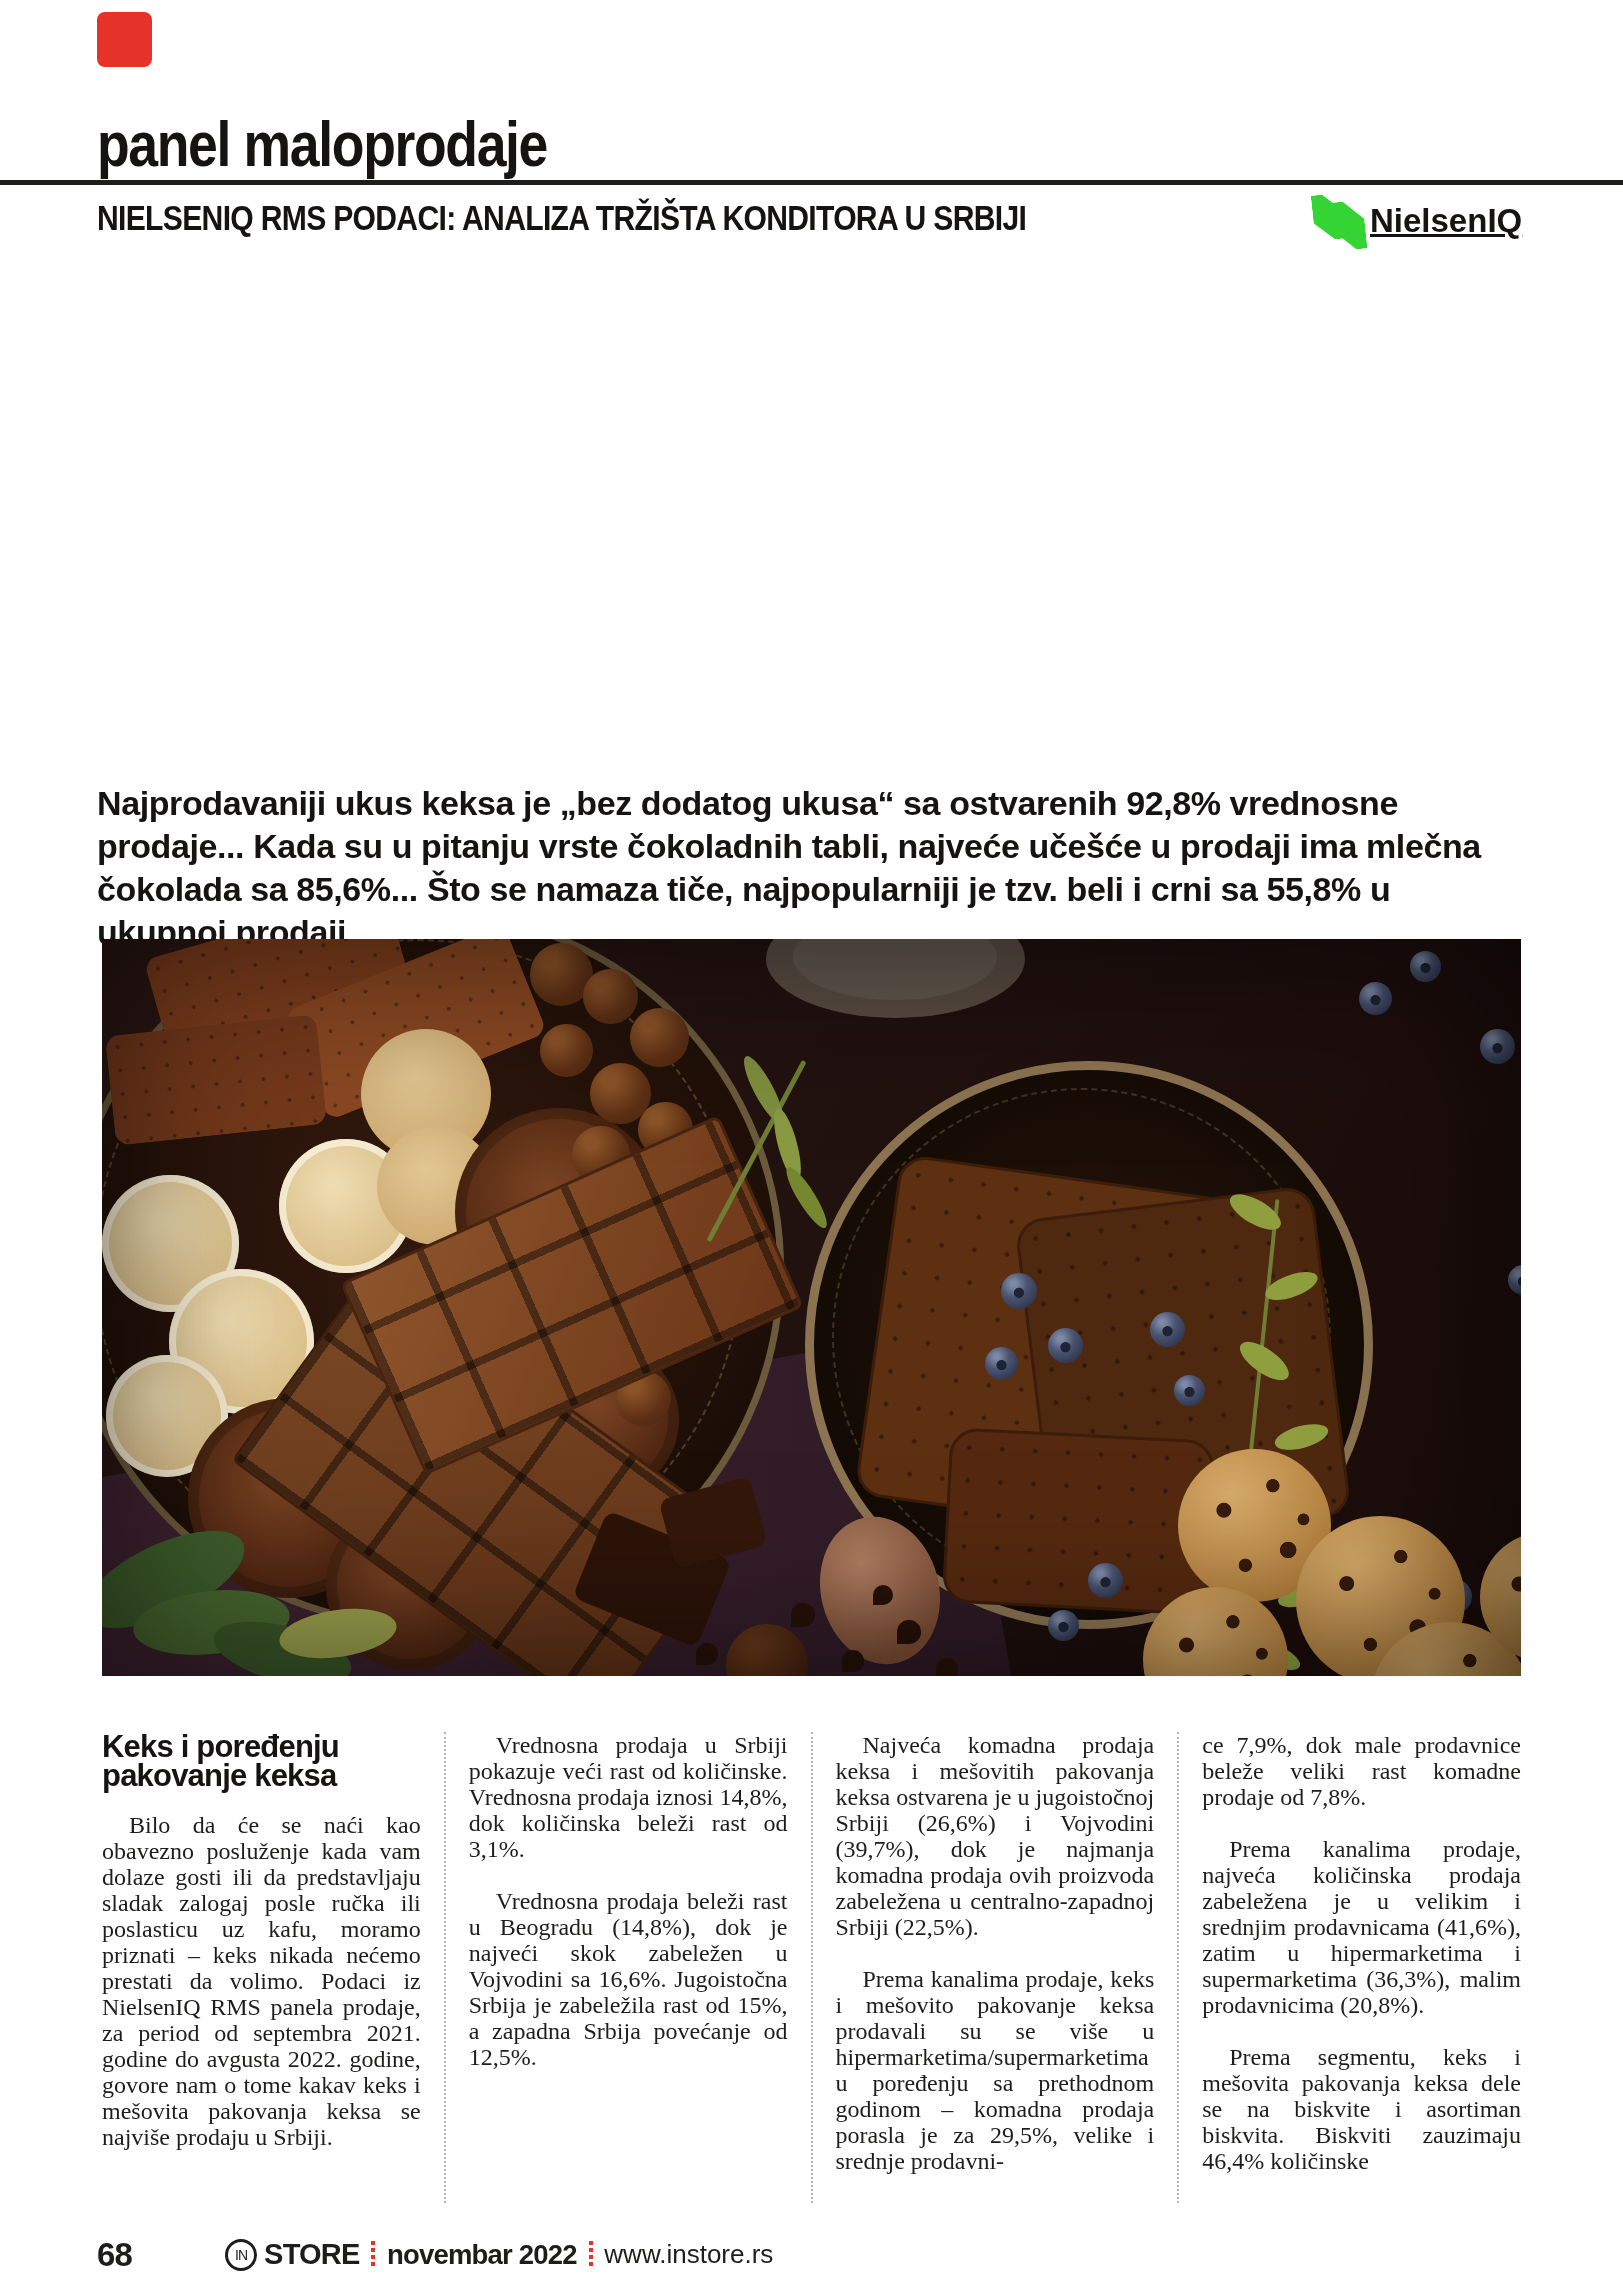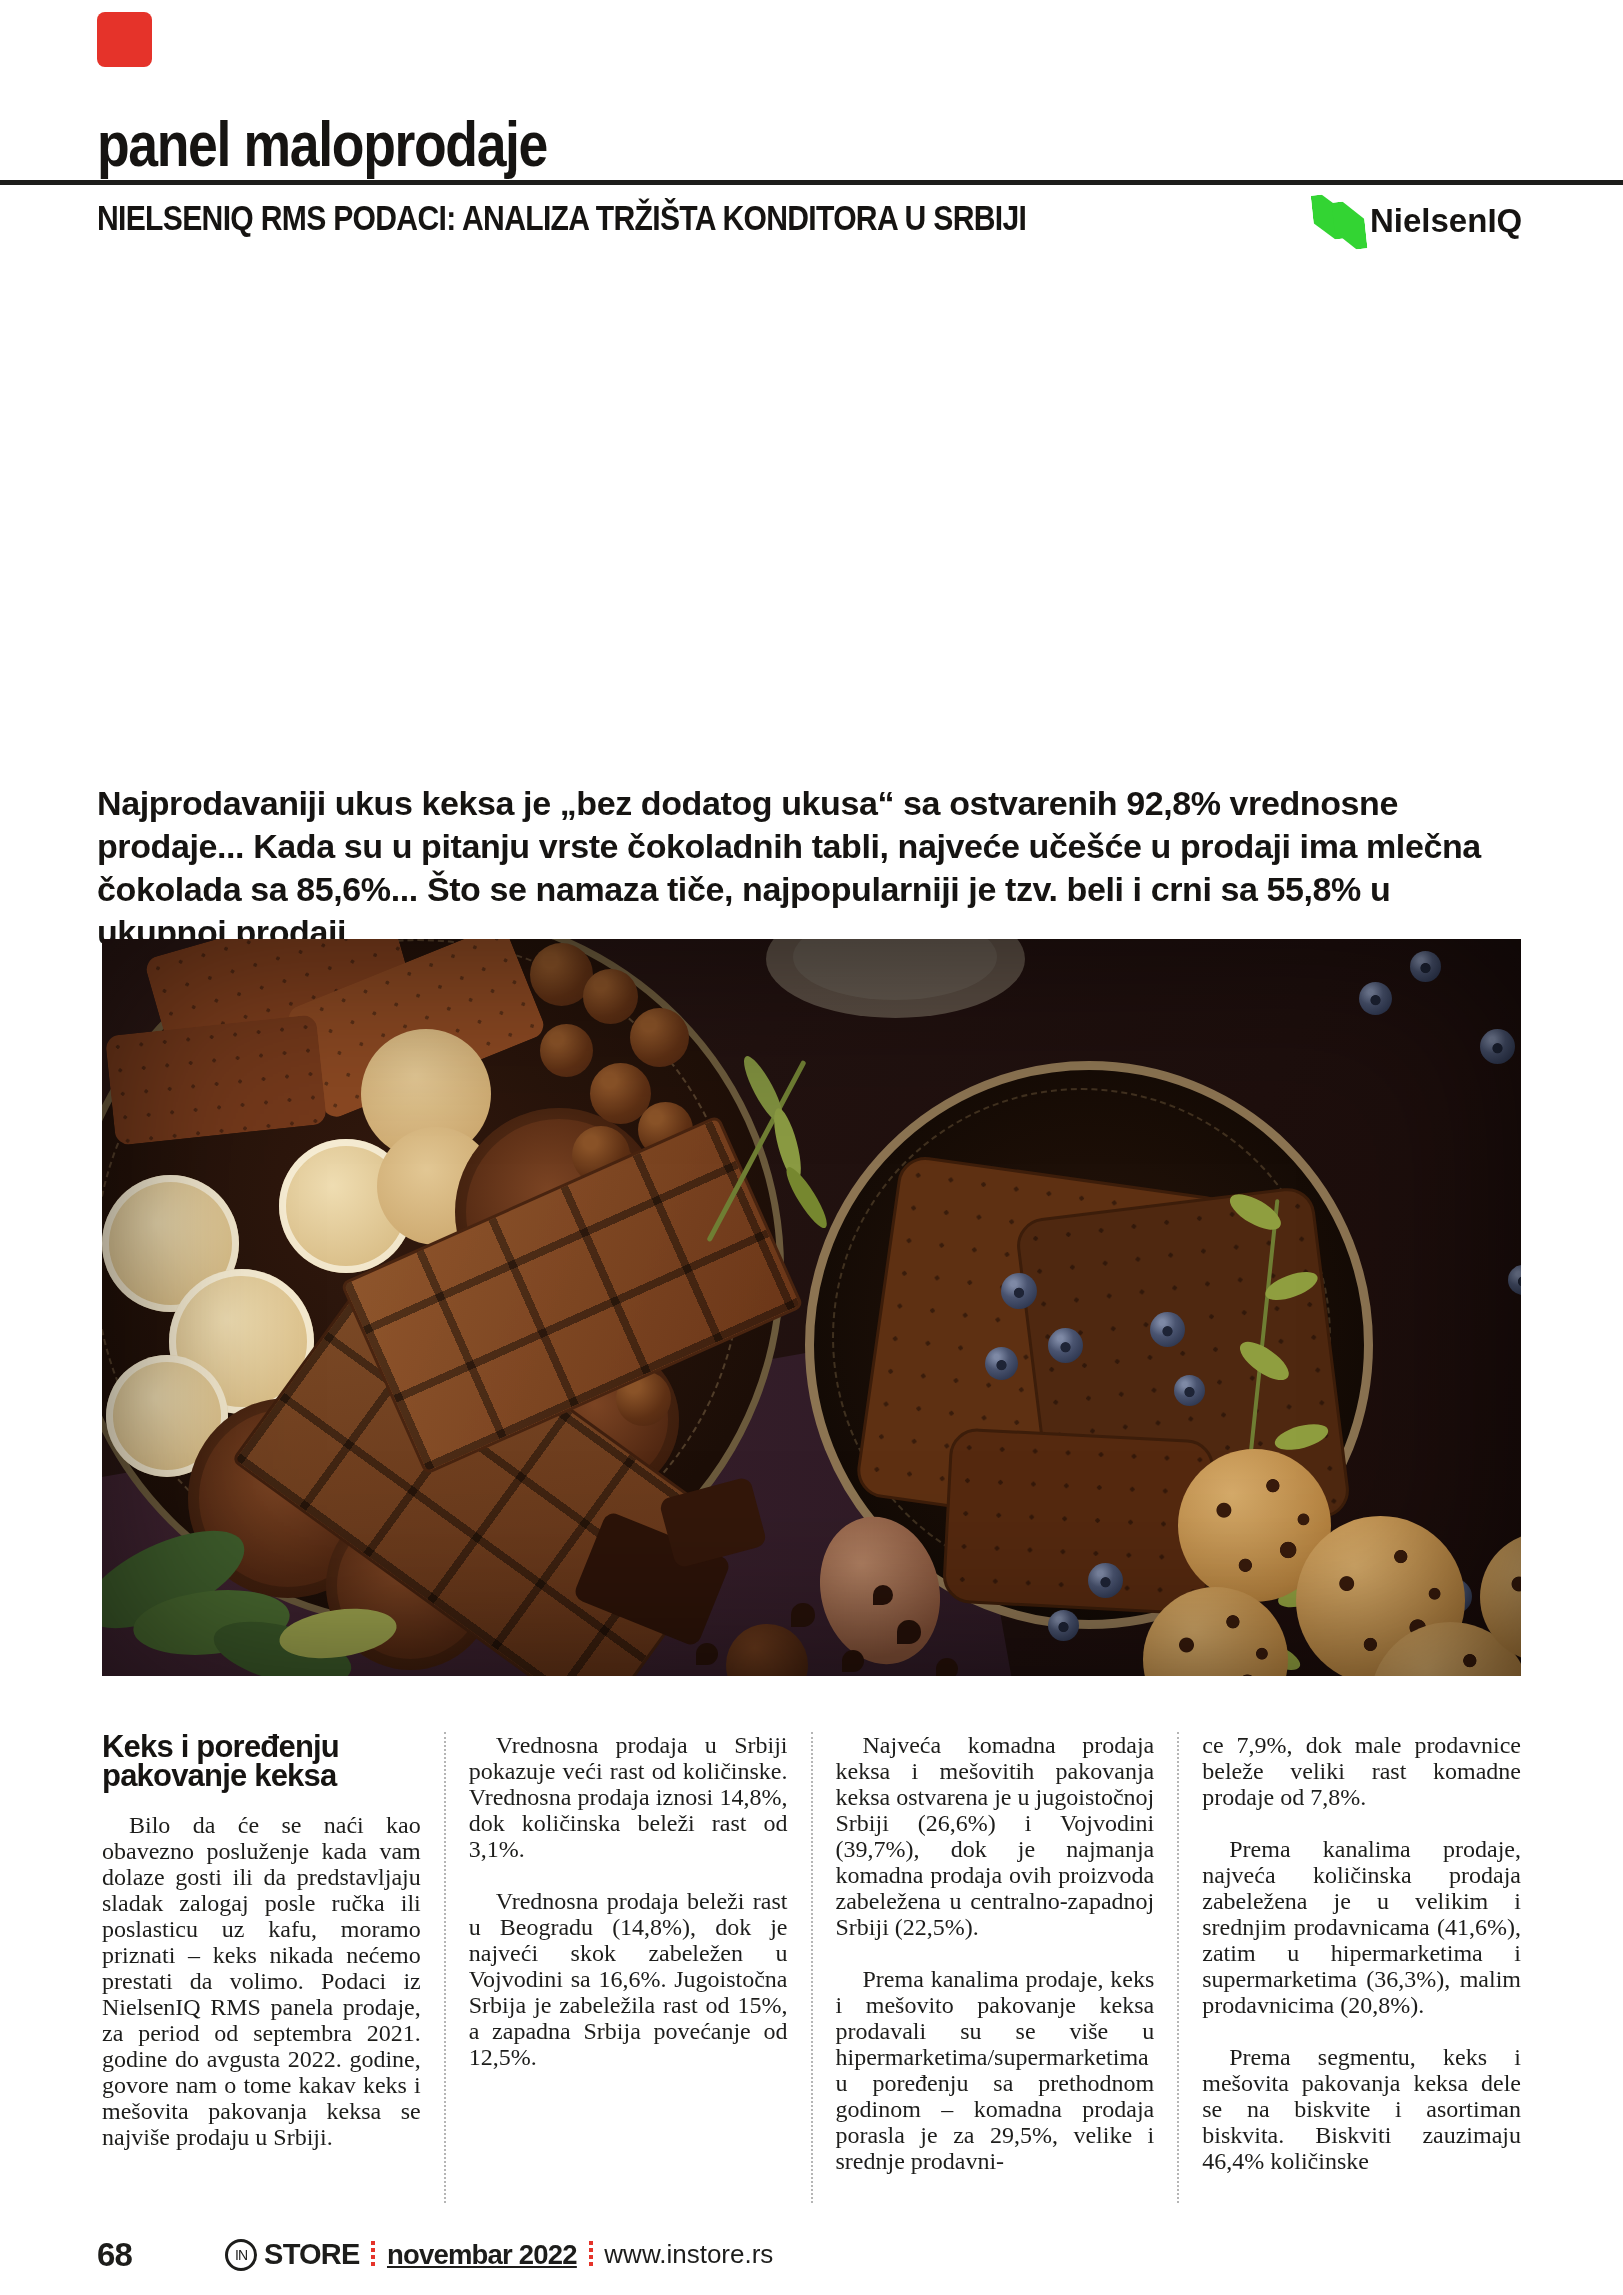--- a/index.html
+++ b/index.html
@@ -12,21 +12,21 @@
         white-space:nowrap;transform:scaleX(.85);transform-origin:0 0;color:#161412;}
   .top-rule{position:absolute;left:0;top:180px;width:1623px;height:4.7px;background:#1d1d1b;}
   .kicker{position:absolute;left:97px;top:198px;font-size:35px;font-weight:bold;letter-spacing:-0.8px;
         white-space:nowrap;transform:scaleX(.86);transform-origin:0 0;color:#161412;}
 
   .niq{position:absolute;left:1313px;top:192px;display:flex;align-items:center;}
   .niq-mark{position:relative;width:57px;height:58px;}
   .niq-bolt{position:absolute;background:#33d433;clip-path:polygon(35% 0,100% 40%,100% 100%,65% 100%,0 60%,0 0);}
   .niq-b1{left:0;top:2.4px;width:31px;height:46px;transform:rotate(-6deg);}
   .niq-b2{left:21px;top:8.6px;width:31px;height:49px;transform:rotate(-6deg);}
-  .niq-text{font-size:33px;font-weight:600;color:#161412;}
+  .niq-text{font-size:33px;font-weight:600;color:#161412;text-decoration:underline;}
 
   
   .headline{position:absolute;left:97px;top:300px;}
   .hl{display:block;font-size:137px;line-height:134px;font-weight:bold;letter-spacing:-3.9px;
       white-space:nowrap;transform:scaleX(.84);transform-origin:0 0;color:#161412;}
   .lead{position:absolute;left:97px;top:748px;width:1425px;font-size:34px;line-height:43px;
       font-weight:bold;letter-spacing:-0.4px;color:#161412;}
 
   
   .photo{position:absolute;left:102px;top:939px;width:1419px;height:737px;overflow:hidden;
@@ -78,21 +78,21 @@
 
   
   .footer{position:absolute;left:97px;top:2238px;display:flex;align-items:center;height:33px;}
   .pagenum{font-size:33px;font-weight:bold;letter-spacing:-0.8px;}
   .footer-logo{display:flex;align-items:center;margin-left:93px;}
   .in-circle{width:26px;height:26px;border:3.1px solid #1d1d1b;border-radius:50%;display:flex;
       align-items:center;justify-content:center;font-size:14px;font-weight:normal;letter-spacing:-0.8px;margin-right:7px;}
   .store{font-size:29px;font-weight:bold;letter-spacing:-0.8px;}
   .dotsep{width:3.9px;height:27px;margin:0 11.8px;
       background:repeating-linear-gradient(180deg,#e5332a 0 3.9px,transparent 3.9px 7px);}
-  .issue{font-size:27.5px;font-weight:bold;letter-spacing:-0.8px;text-decoration:underline;}
+  .issue{font-size:27.5px;font-weight:bold;letter-spacing:-0.8px;}
   .site{font-size:26px;font-weight:normal;color:#1d1d1b;}
 </style>
 </head>
 <body>
 
 <div class="page">
 
   <div class="red-square"></div>
   <div class="section-label">panel maloprodaje</div>
   <div class="top-rule"></div>

